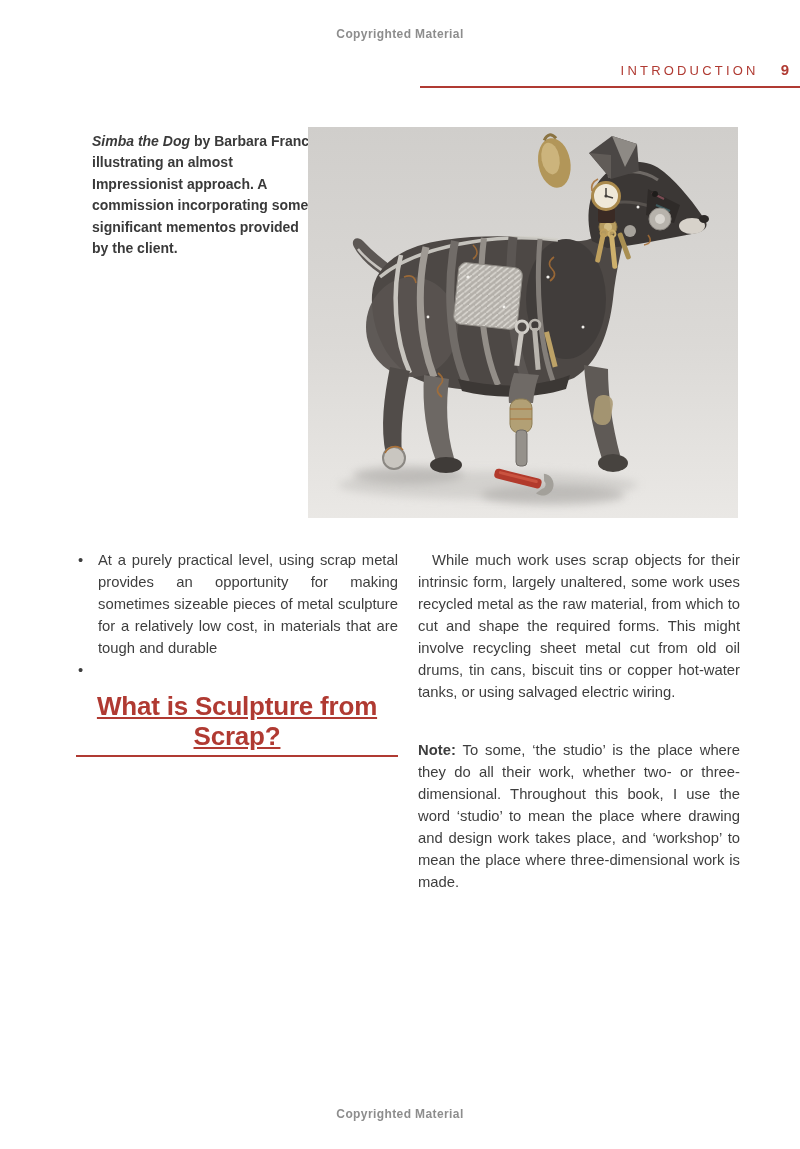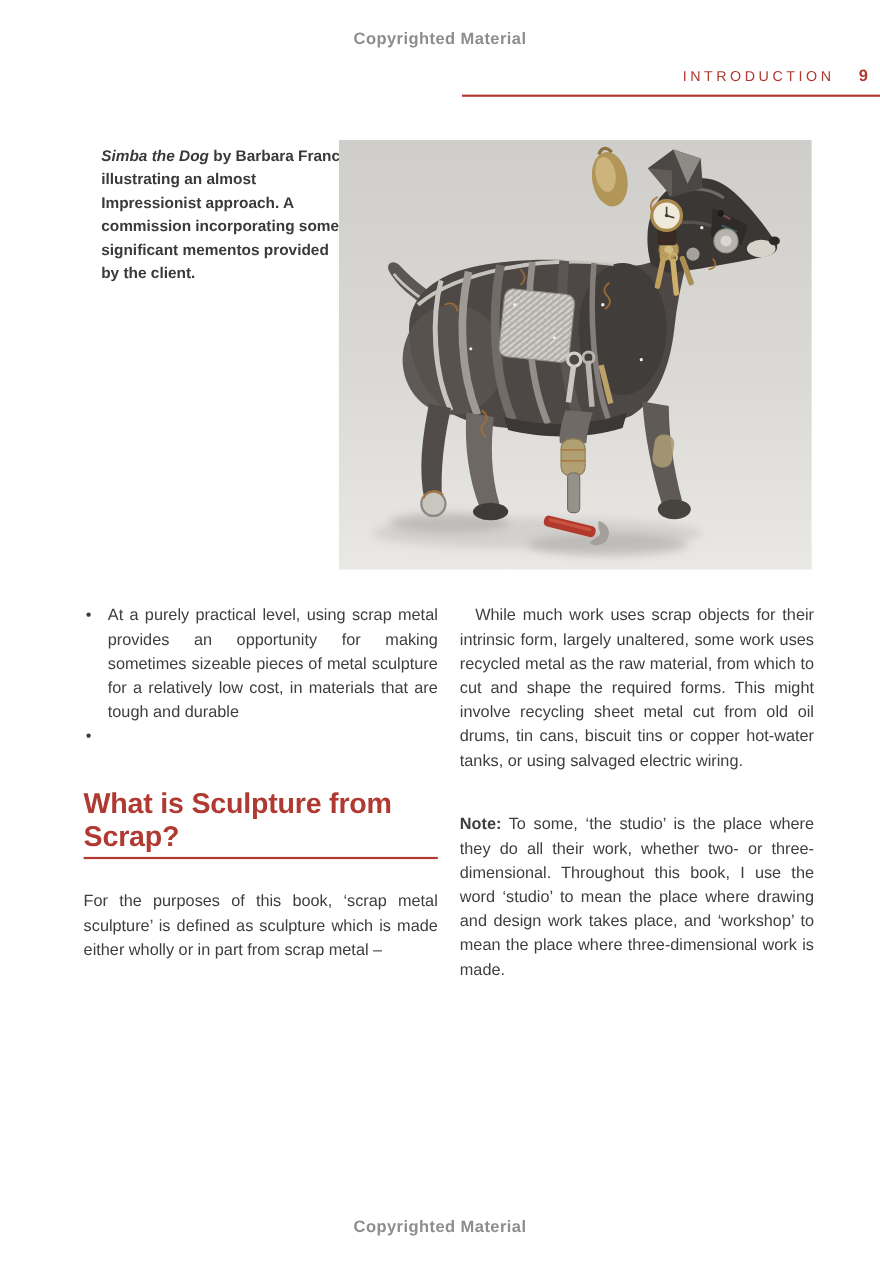--- a/index.html
+++ b/index.html
@@ -12,21 +12,21 @@
   *{margin:0;padding:0;box-sizing:border-box;}
   html,body{background:#fff;}
   body{
     font-family:"Liberation Sans","DejaVu Sans",sans-serif;
     width:800px;height:1149px;position:relative;overflow:hidden;
     background:var(--page-bg);
   }
   .abs{position:absolute;}
   .watermark{
     width:800px;text-align:center;color:var(--watermark);
-    font-size:15px;font-weight:bold;letter-spacing:.4px;
+    font-size:12px;font-weight:bold;letter-spacing:.4px;
   }
   .watermark-top{top:27px;left:0;}
   .watermark-bottom{top:1107px;left:0;}
   .running-head{
     top:61px;right:11px;color:var(--accent);
     display:flex;align-items:baseline;
   }
   .running-head .section{
     font-size:13px;letter-spacing:3.2px;font-weight:normal;
   }
@@ -47,23 +47,23 @@
   .col{
     font-size:14.8px;line-height:22px;color:var(--body-text);
     text-align:justify;hyphens:auto;-webkit-hyphens:auto;
   }
   .col-left{left:76px;top:549px;width:322px;}
   .col-right{left:418px;top:549px;width:322px;}
   ul.bullets{list-style:none;}
   ul.bullets li{position:relative;padding-left:22px;}
   ul.bullets .dot{position:absolute;left:2px;top:0;}
   .section-heading{
-    margin-top:56px;color:var(--accent);
+    margin-top:32px;color:var(--accent);
     font-size:26px;line-height:30px;font-weight:bold;letter-spacing:-0.2px;
-    text-align:left;hyphens:none;
+    text-align:center;hyphens:none;text-decoration:underline;
   }
   .heading-rule{
     margin-top:4px;width:100%;height:2px;background:var(--accent);border:none;
   }
   .col p{margin:0;}
   .para-after-rule{margin-top:28px !important;}
   .indented{text-indent:14px;}
   .note-para{margin-top:36px !important;}
   .note-label{font-weight:bold;}
 </style>
@@ -231,21 +231,20 @@
     <li>
       <span class="dot">•</span>
       <span>At a purely practical level, using scrap metal provides an opportunity for making sometimes sizeable pieces of metal sculpture for a relatively low cost, in materials that are tough and durable</span>
     </li>
     <li>
       <span class="dot">•</span>
     </li>
   </ul>
   <h2 class="section-heading">What is Sculpture from Scrap?</h2>
   <hr class="heading-rule">
-  <p class="para-after-rule">For the purposes of this book, ‘scrap metal sculpture’ is defined as sculpture which is made either wholly or in part from scrap metal –</p>
 </div>
 
 <div class="abs col col-right">
   <p class="indented">While much work uses scrap objects for their intrinsic form, largely unaltered, some work uses recycled metal as the raw material, from which to cut and shape the required forms. This might involve recycling sheet metal cut from old oil drums, tin cans, biscuit tins or copper hot-water tanks, or using salvaged electric wiring.</p>
   <p class="note-para"><span class="note-label">Note:</span><span> To some, ‘the studio’ is the place where they do all their work, whether two- or three-dimensional. Throughout this book, I use the word ‘studio’ to mean the place where drawing and design work takes place, and ‘workshop’ to mean the place where three-dimensional work is made.</span></p>
 </div>
 
 <div class="abs watermark watermark-bottom">Copyrighted Material</div>
 
 </body></html>

